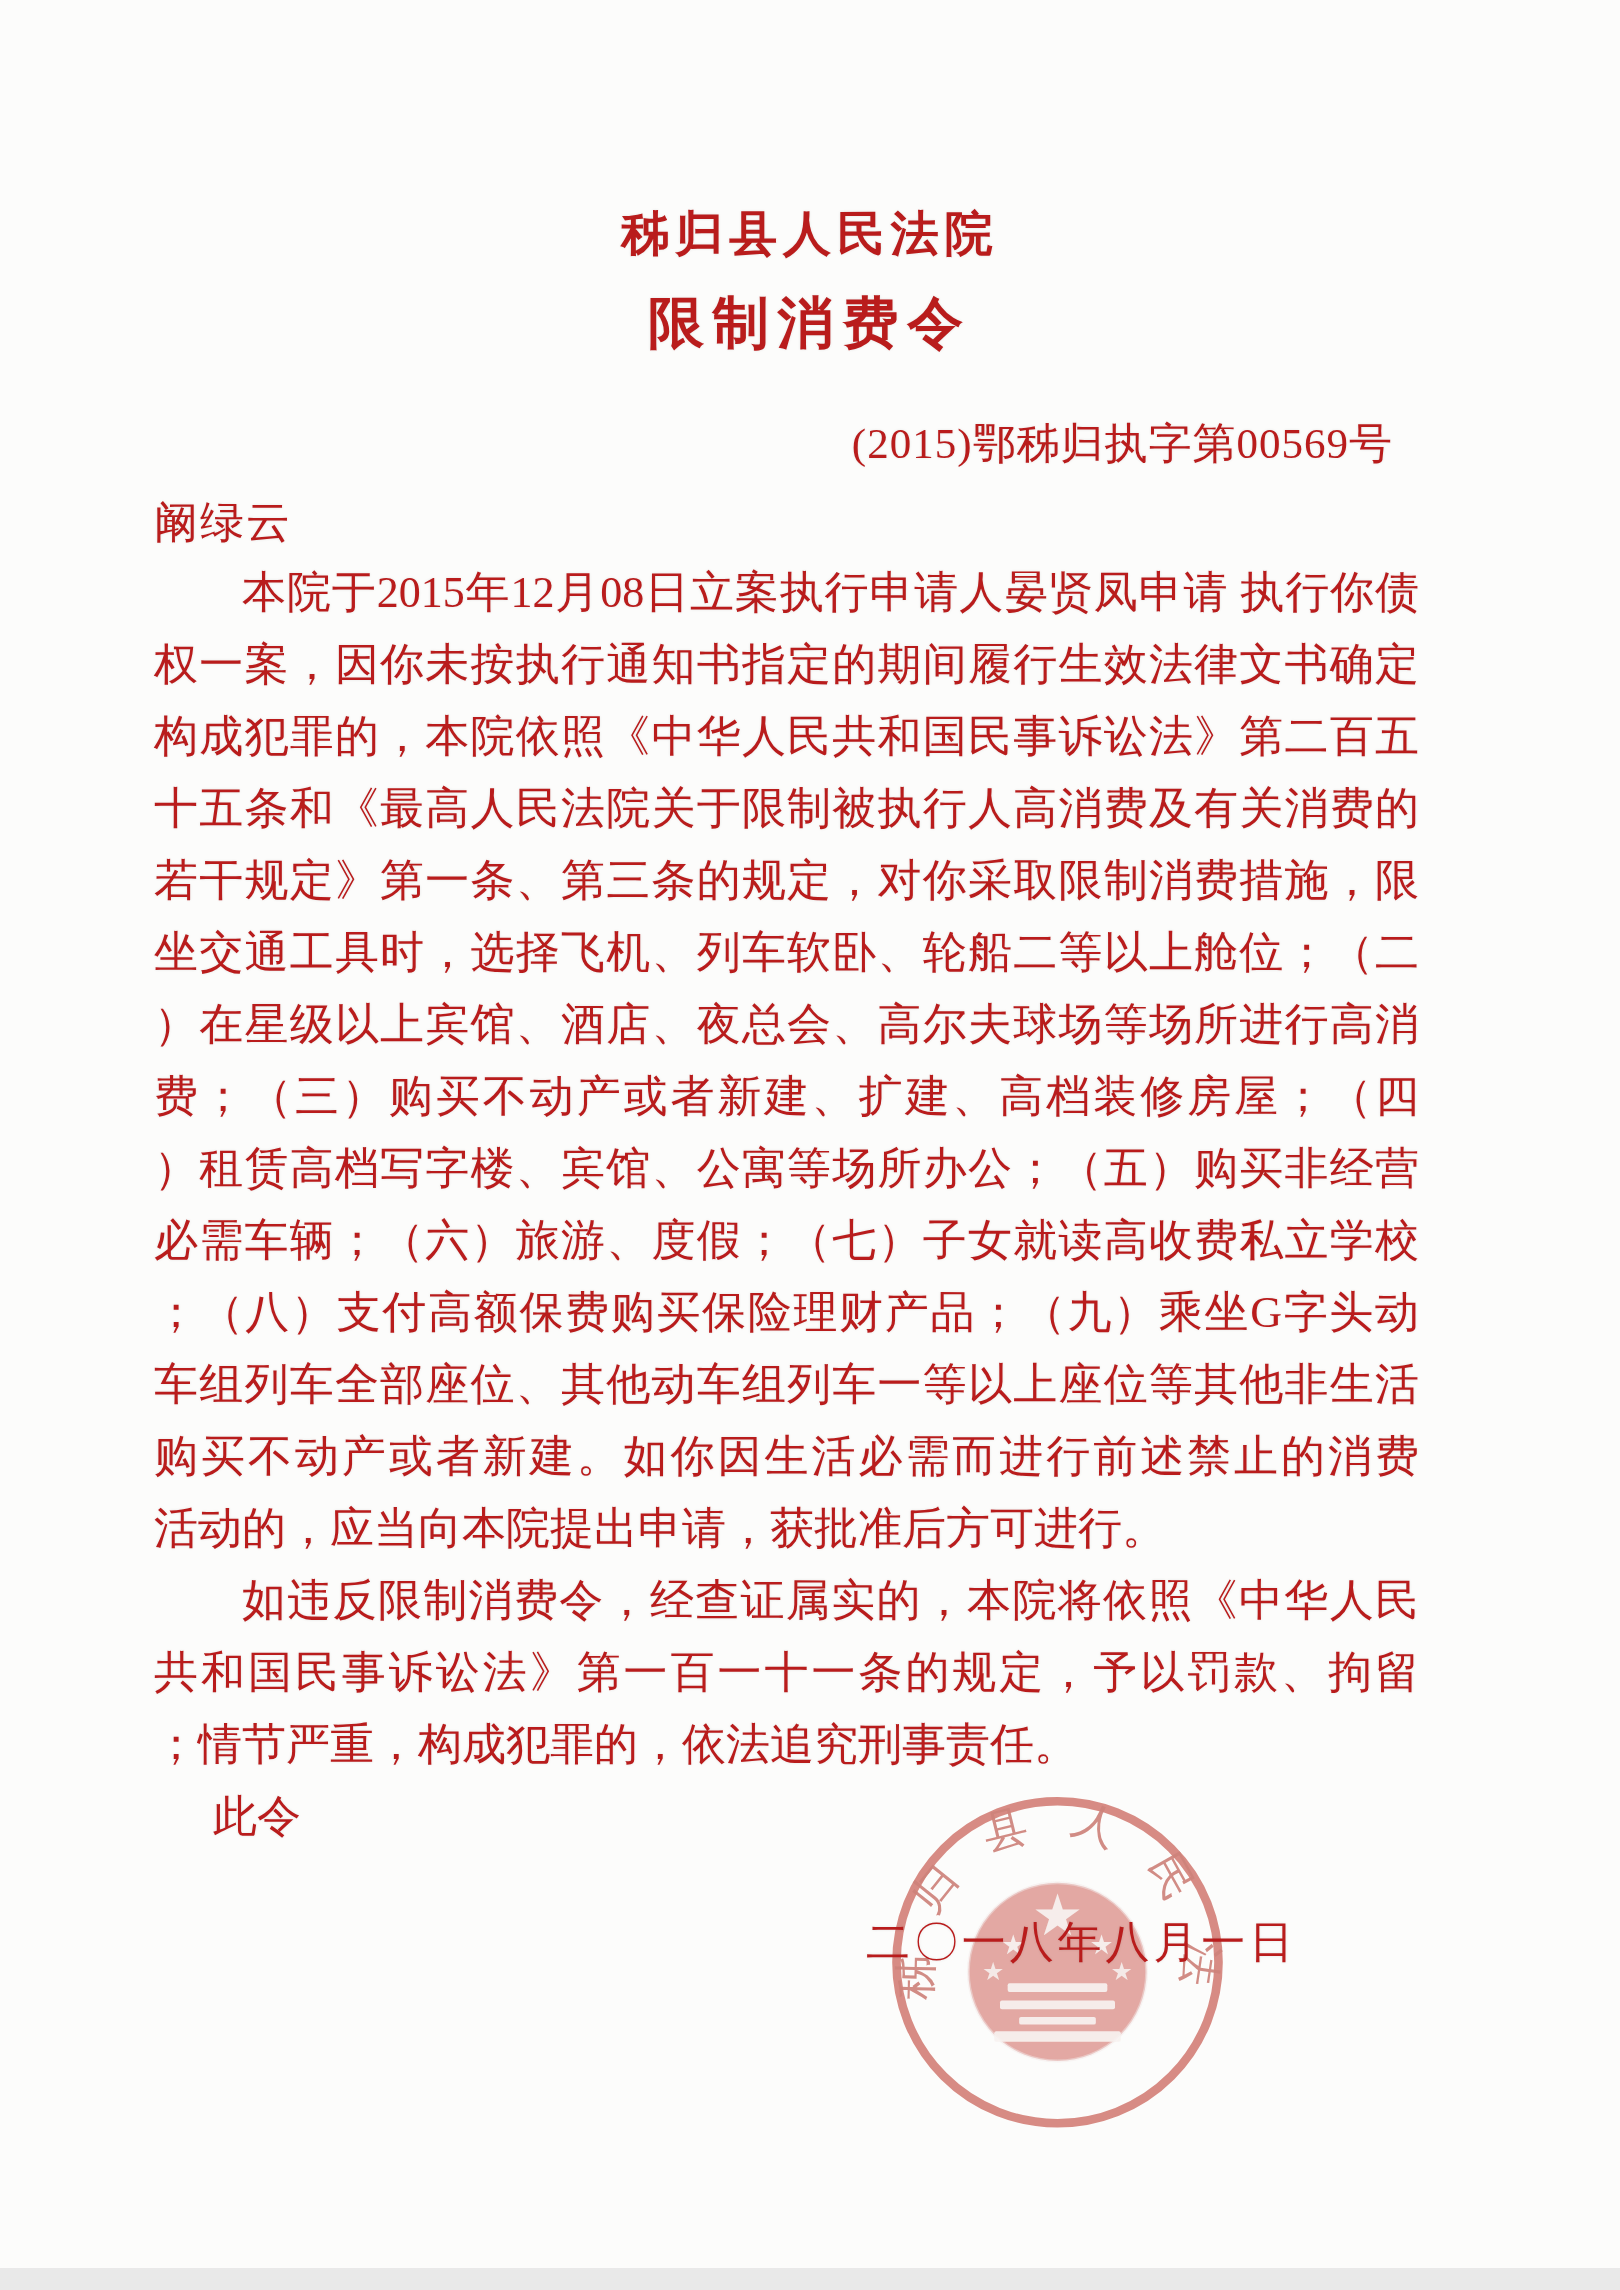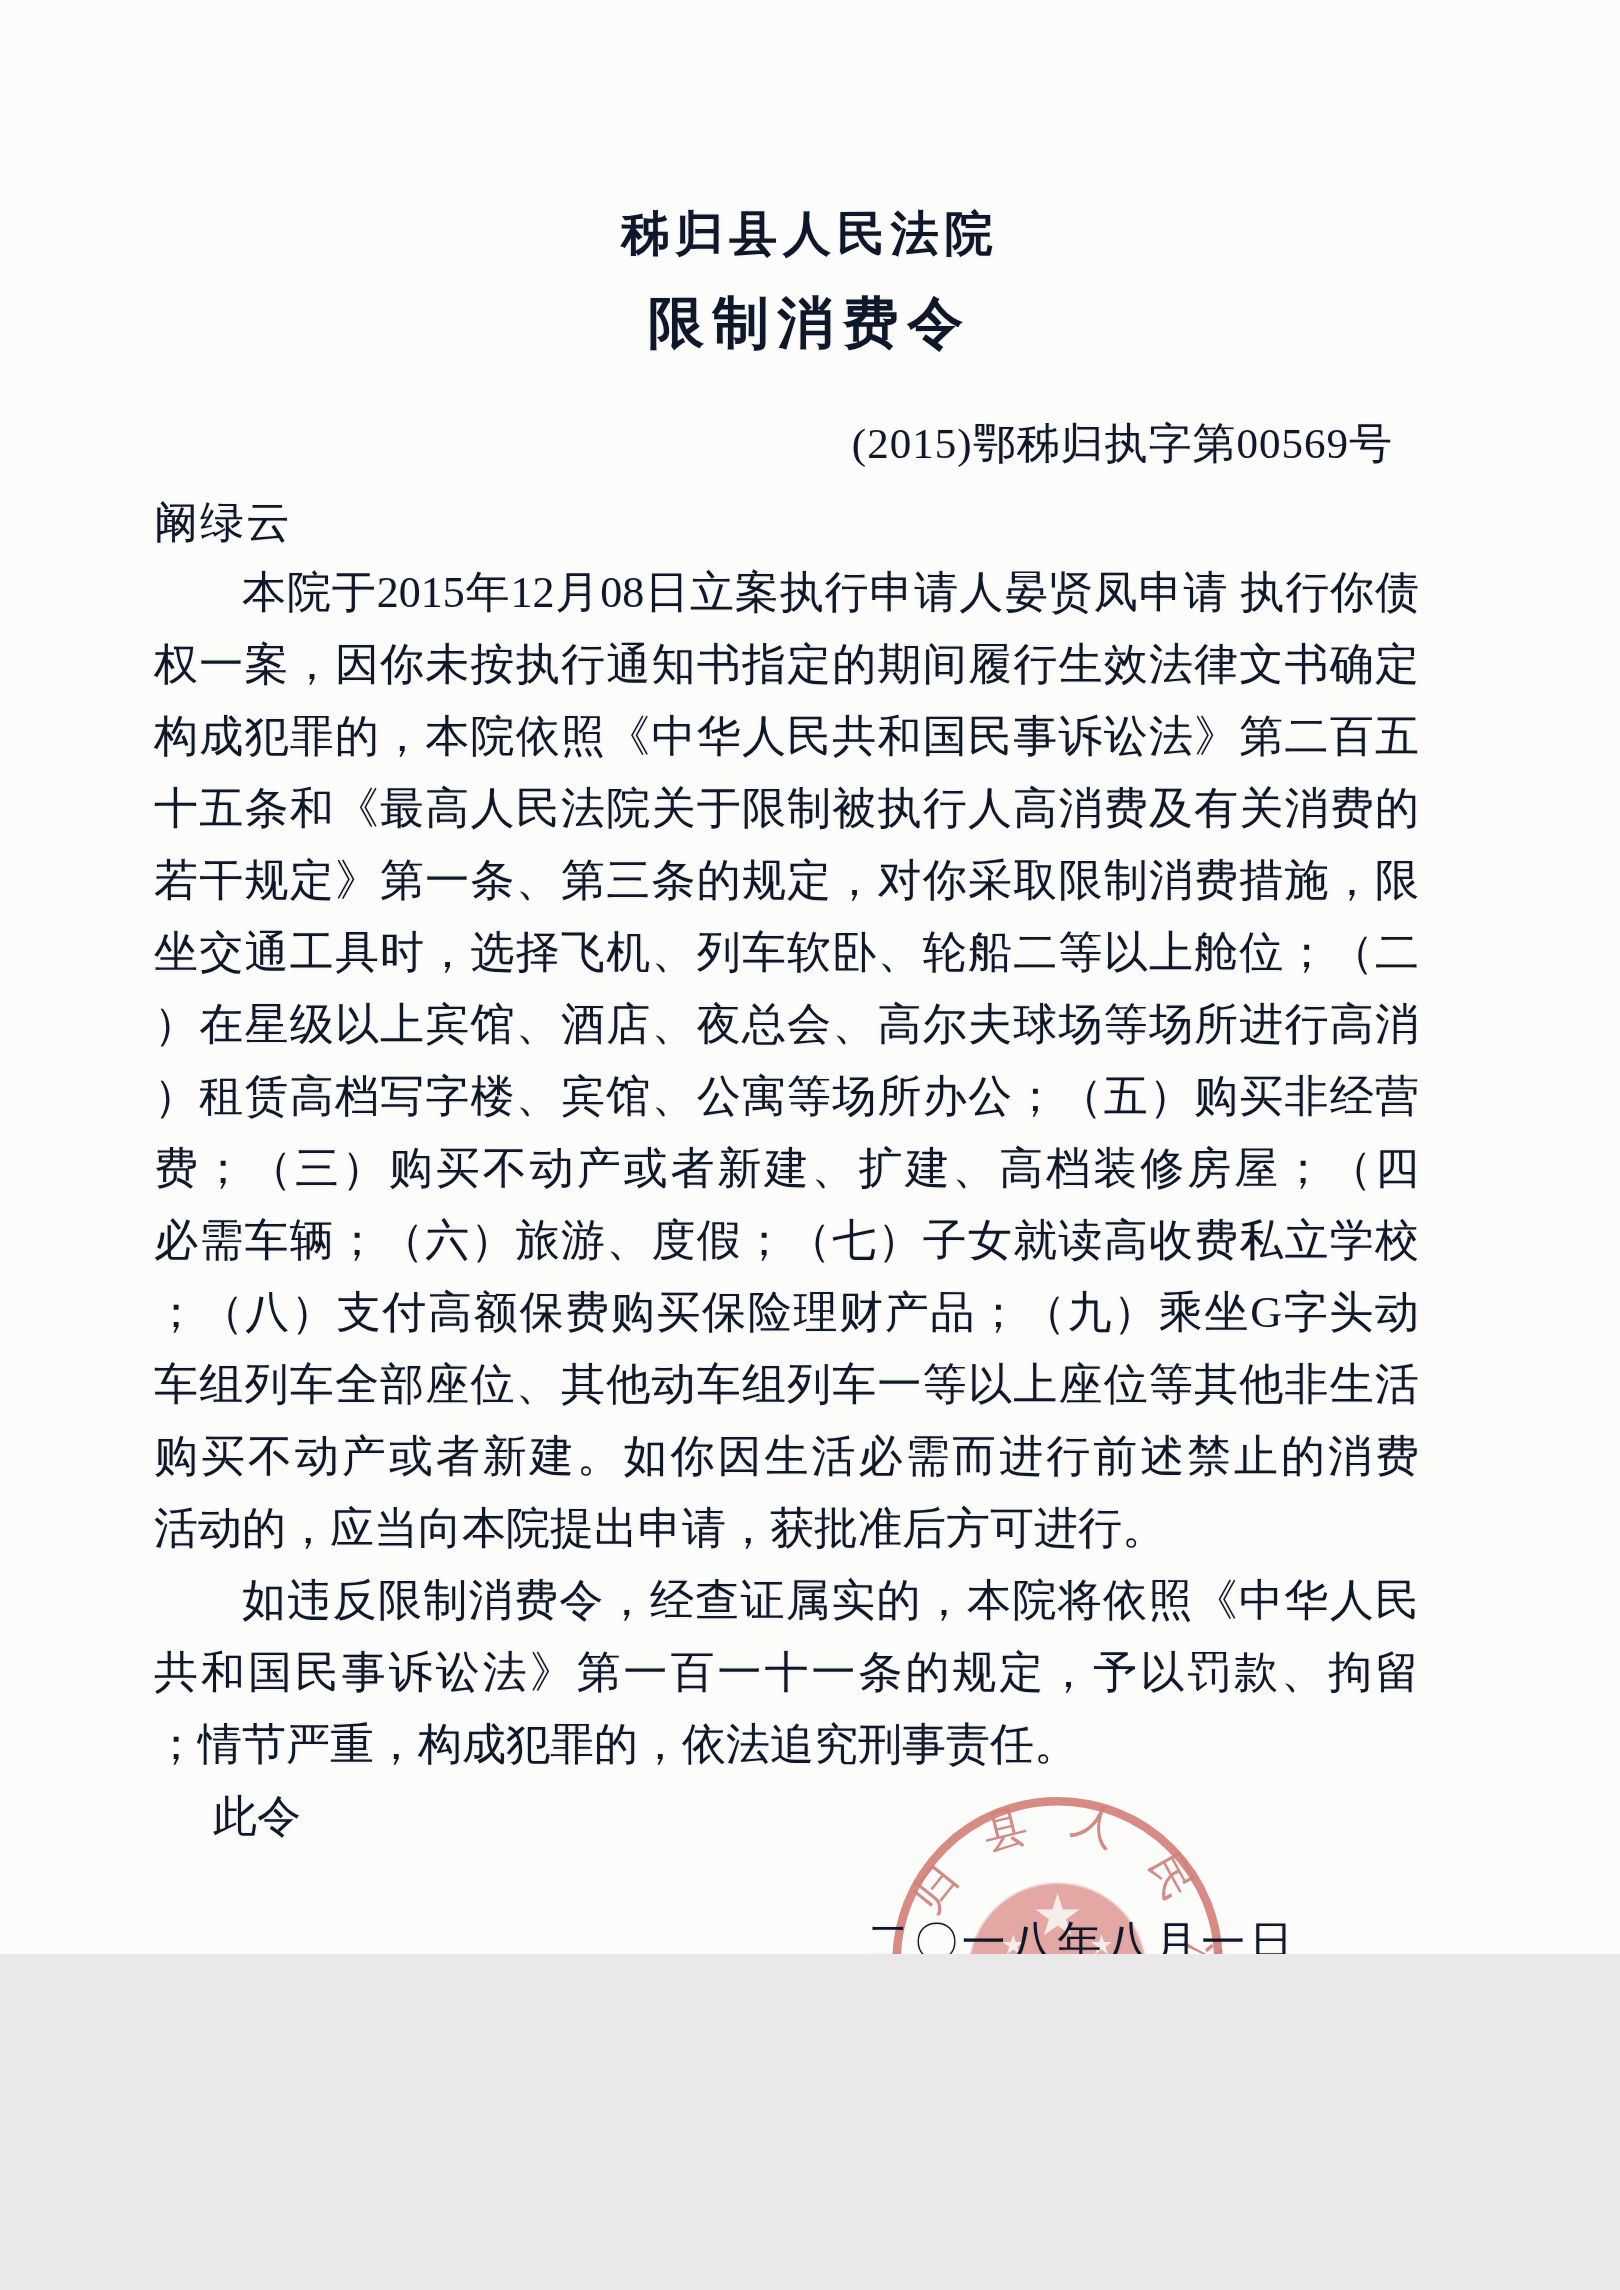--- a/index.html
+++ b/index.html
@@ -1,20 +1,20 @@
 <!DOCTYPE html>
 <html><head>
 <meta charset="utf-8">
 <style>
   html,body{margin:0;padding:0;background:#e9e9e9;}
   .page{
-    position:relative;width:1620px;height:1954px;margin:0 auto;
+    position:relative;width:1620px;height:2268px;margin:0 auto;
     background:#fcfcfb;overflow:hidden;
     font-family:"Liberation Serif","DejaVu Serif",serif;
-    color:#0f172a;
+    color:#b91c1c;
   }
   .ink{ text-shadow:0 0 2.9px rgba(0,0,0,.10); }
   .court-name{
     position:absolute;top:202px;left:0;width:100%;text-align:center;
     font-size:48px;font-weight:700;letter-spacing:5.9px;
   }
   .doc-title{
     position:absolute;top:286px;left:0;width:100%;text-align:center;
     font-size:56px;font-weight:700;letter-spacing:8.8px;
   }
@@ -58,22 +58,22 @@
   <div class="addressee ink">阚绿云</div>
 
   <div class="body-text">
       <div class="line ind-para">本院于2015年12月08日立案执行申请人晏贤凤申请 执行你债</div>
       <div class="line">权一案，因你未按执行通知书指定的期间履行生效法律文书确定</div>
       <div class="line">构成犯罪的，本院依照《中华人民共和国民事诉讼法》第二百五</div>
       <div class="line">十五条和《最高人民法院关于限制被执行人高消费及有关消费的</div>
       <div class="line">若干规定》第一条、第三条的规定，对你采取限制消费措施，限</div>
       <div class="line">坐交通工具时，选择飞机、列车软卧、轮船二等以上舱位；（二</div>
       <div class="line">）在星级以上宾馆、酒店、夜总会、高尔夫球场等场所进行高消</div>
+      <div class="line">费；（三）购买不动产或者新建、扩建、高档装修房屋；（四</div>
       <div class="line">）租赁高档写字楼、宾馆、公寓等场所办公；（五）购买非经营</div>
-      <div class="line">费；（三）购买不动产或者新建、扩建、高档装修房屋；（四</div>
       <div class="line">必需车辆；（六）旅游、度假；（七）子女就读高收费私立学校</div>
       <div class="line">；（八）支付高额保费购买保险理财产品；（九）乘坐G字头动</div>
       <div class="line">车组列车全部座位、其他动车组列车一等以上座位等其他非生活</div>
       <div class="line">购买不动产或者新建。如你因生活必需而进行前述禁止的消费</div>
       <div class="line noj">活动的，应当向本院提出申请，获批准后方可进行。</div>
       <div class="line ind-para">如违反限制消费令，经查证属实的，本院将依照《中华人民</div>
       <div class="line">共和国民事诉讼法》第一百一十一条的规定，予以罚款、拘留</div>
       <div class="line noj">；情节严重，构成犯罪的，依法追究刑事责任。</div>
       <div class="line noj ind-decree">此令</div>
     </div>

